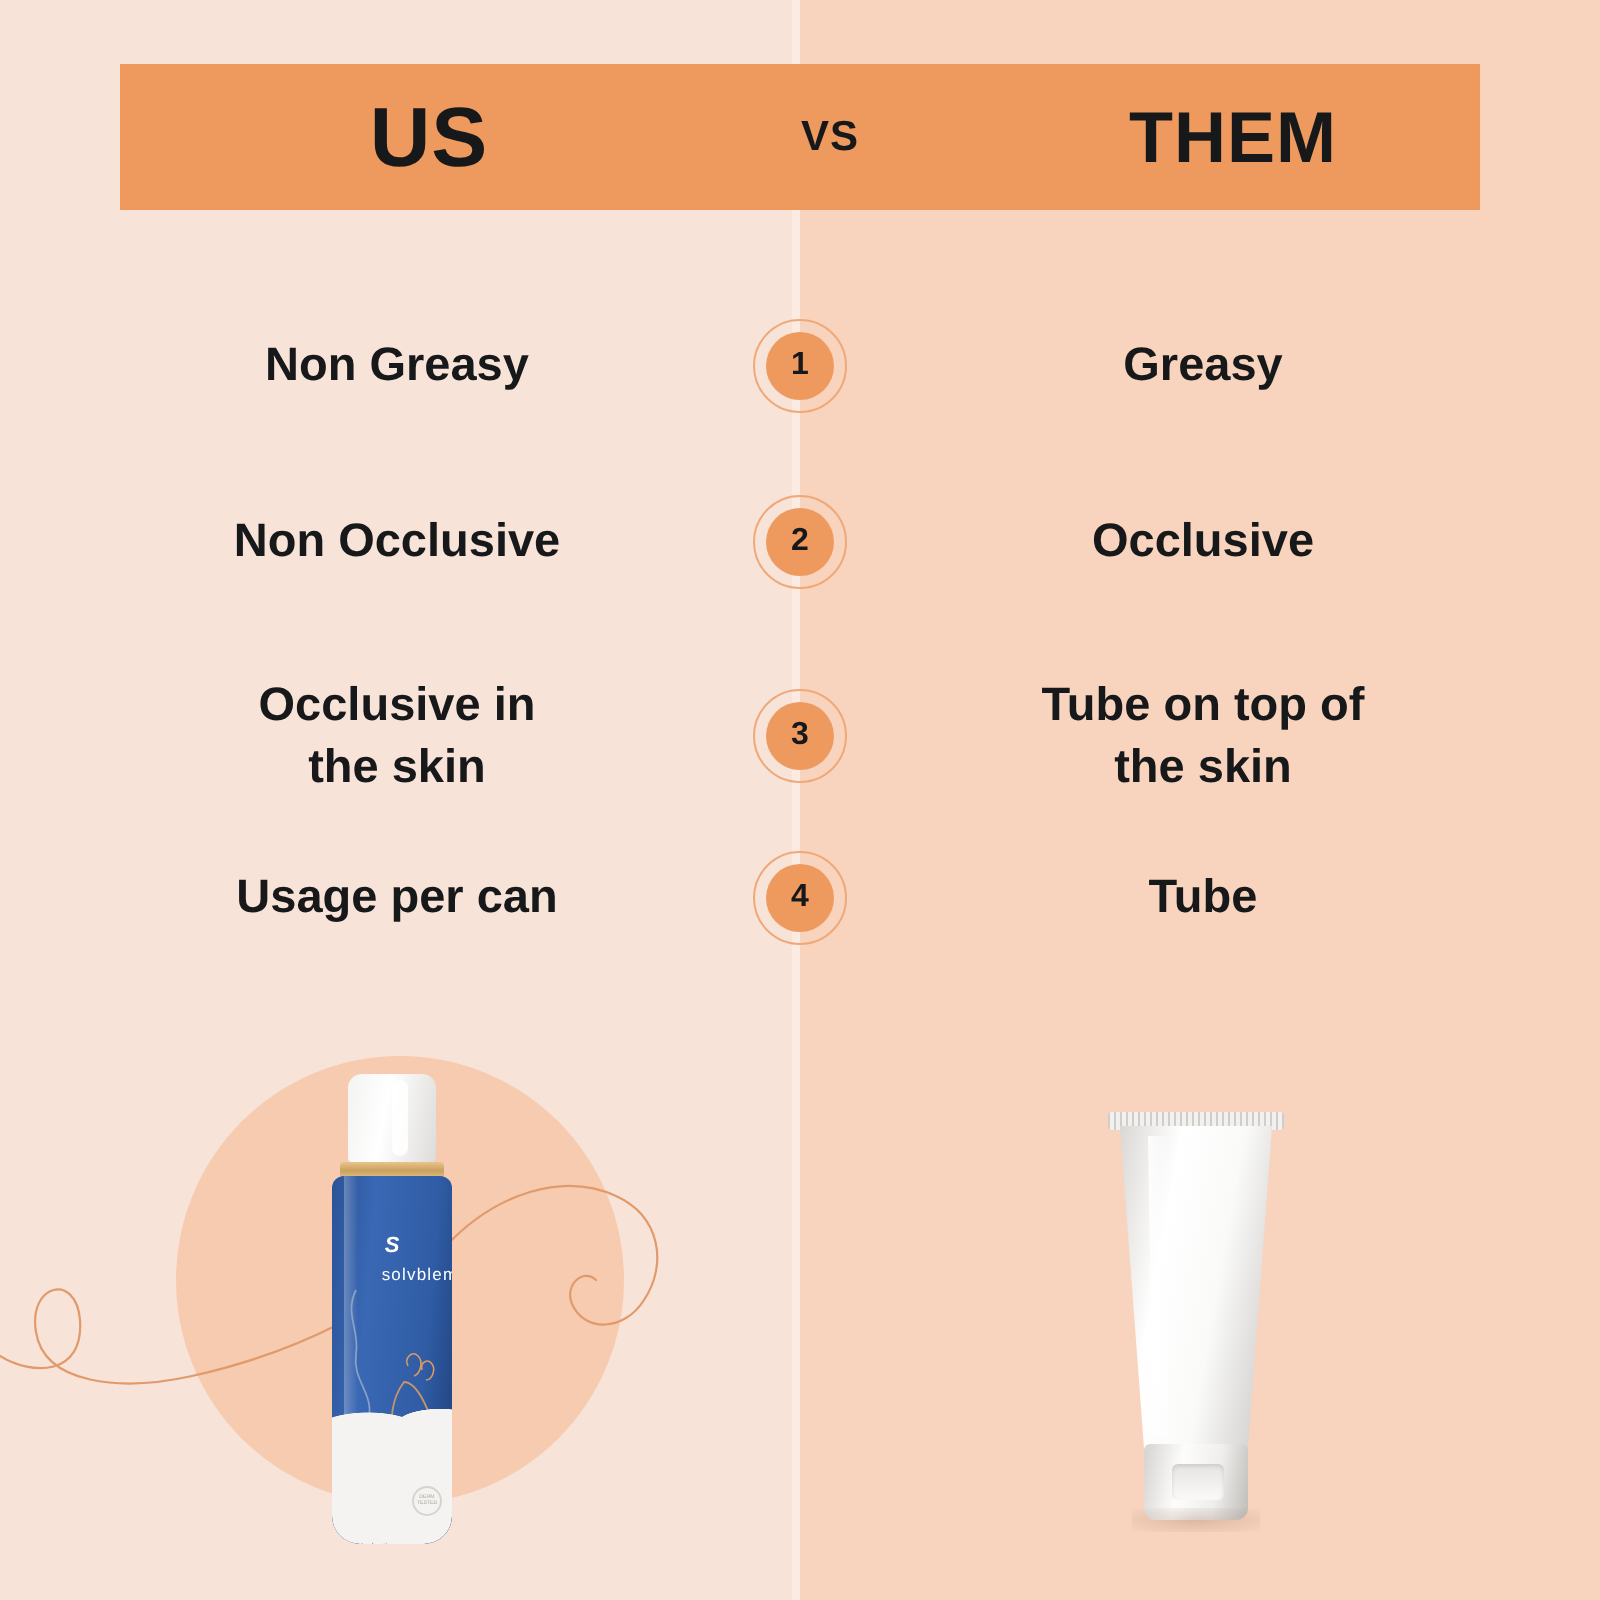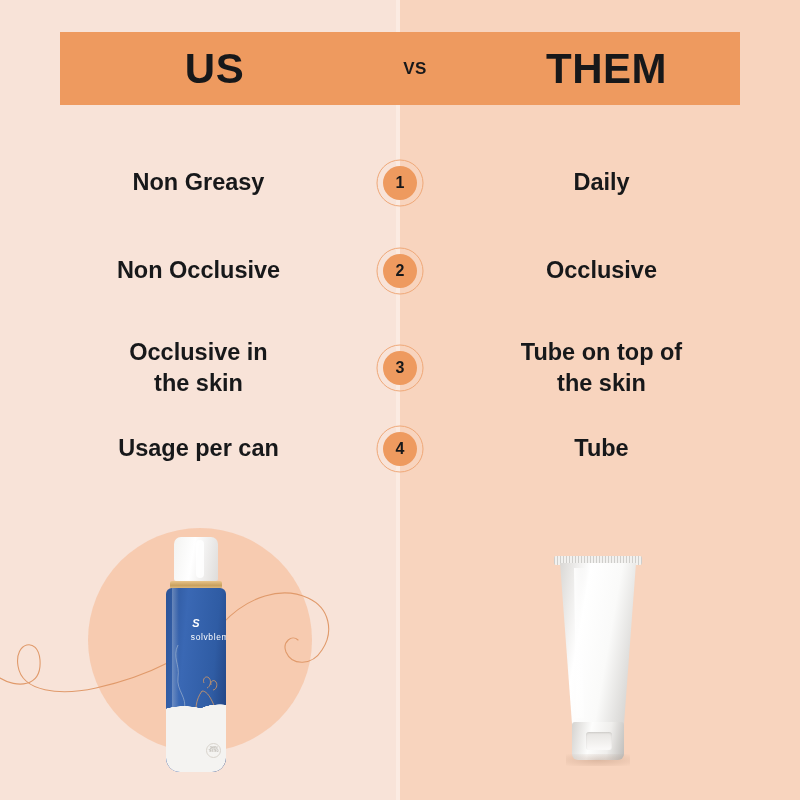--- a/index.html
+++ b/index.html
@@ -59,28 +59,28 @@
     font-weight: bold;
     letter-spacing: 0.5px;
     padding-left: 16px;
   }
   .header-us {
     left: 60px;
     width: 277px;
     font-size: 42px;
   }
   .header-them {
-    left: 451px;
+    left: 461px;
     width: 279px;
-    font-size: 42px;
+    font-size: 36px;
   }
   .header-vs {
     left: 337px;
     width: 124px;
-    font-size: 17px;
+    font-size: 21px;
     font-weight: bold;
     letter-spacing: 0.5px;
   }
 
   
   .row {
     position: absolute;
     left: 0;
     width: 800px;
     display: flex;
@@ -345,21 +345,21 @@
   <div class="header-us">US</div>
   <div class="header-vs">VS</div>
   <div class="header-them">THEM</div>
 
   <div class="row" style="top:160px; height:46px;">
     <div class="cell cell-left">Non Greasy</div>
     <div class="badge-wrap">
       <div class="badge-ring"></div>
       <div class="badge">1</div>
     </div>
-    <div class="cell cell-right">Daily</div>
+    <div class="cell cell-right">Greasy</div>
   </div>
 
   <div class="row" style="top:248px; height:46px;">
     <div class="cell cell-left">Non Occlusive</div>
     <div class="badge-wrap">
       <div class="badge-ring"></div>
       <div class="badge">2</div>
     </div>
     <div class="cell cell-right">Occlusive</div>
   </div>

